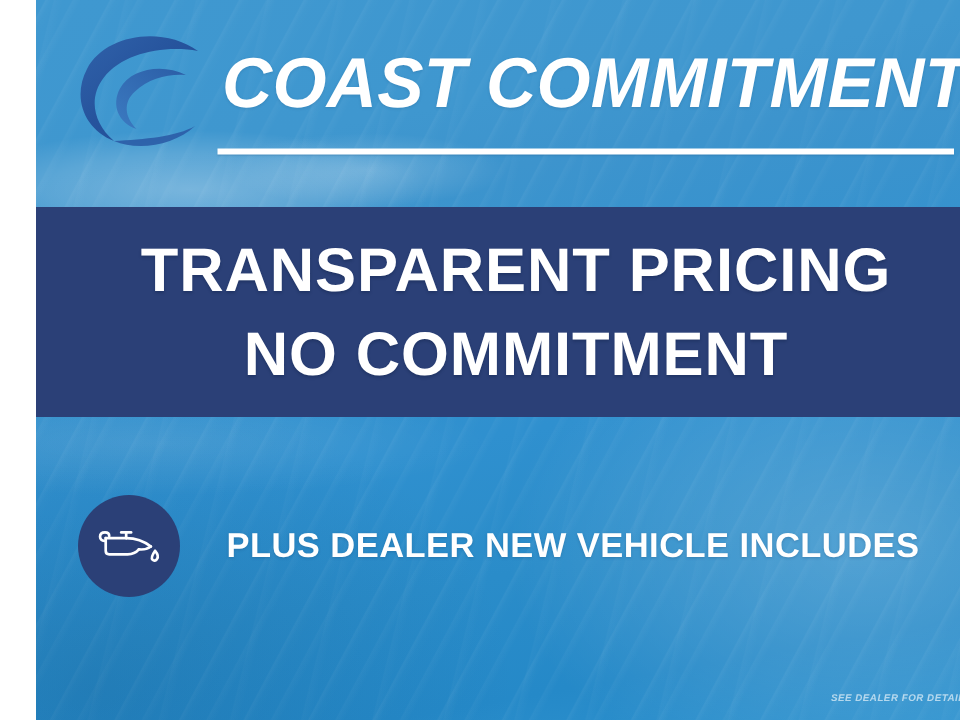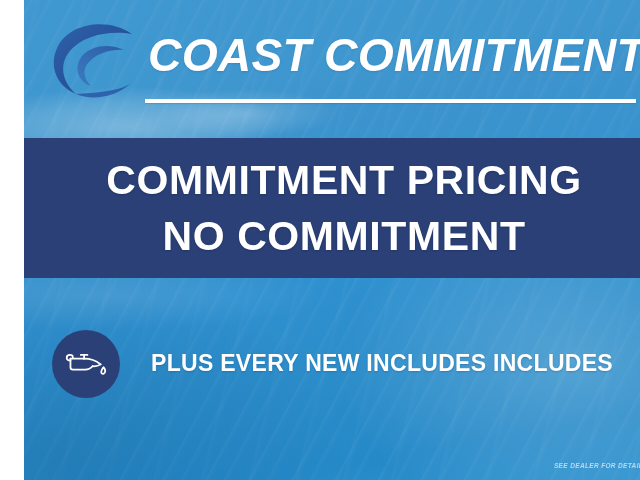--- a/index.html
+++ b/index.html
@@ -271,21 +271,21 @@
         <path d="M30 74 C46 81 70 77 84 64 C72 71 50 73 30 74 Z" fill="#2b5ca6" opacity="0.9"></path>
       </svg>
     </div>
 
     <div class="brand-title">COAST COMMITMENT</div>
 
     <div class="header-rule"></div>
   </div>
 
   <div class="navy-panel">
-    <div class="navy-line first">COMMITMENT PRICING</div>
+    <div class="navy-line first">TRANSPARENT PRICING</div>
     <div class="navy-line">NO COMMITMENT</div>
   </div>
 
   <div class="promo-row">
 
     <div class="promo-badge">
       <span>
         <svg viewBox="0 0 46 34" width="44" height="32" aria-hidden="true">
           <g fill="none" stroke="#ffffff" stroke-width="1.9" stroke-linecap="round" stroke-linejoin="round">
 
@@ -300,19 +300,19 @@
 
             <path d="M6.5 15.5 Q2.5 15.5 2.5 12.5 Q2.5 9.5 6 9.5 Q9 9.5 9 12"></path>
 
             <path d="M41.5 22.5 Q44.5 26 42.8 28.4 Q41.2 30.4 39.6 28.8 Q38.2 27.2 41.5 22.5 Z"></path>
           </g>
         </svg>
       </span>
     </div>
 
     <div class="promo-text">
-      <div class="promo-line">PLUS EVERY NEW INCLUDES INCLUDES</div>
+      <div class="promo-line">PLUS DEALER NEW VEHICLE INCLUDES</div>
     </div>
   </div>
 
   <div class="disclaimer">SEE DEALER FOR DETAILS.</div>
 
 </div>
 
 </body></html>

